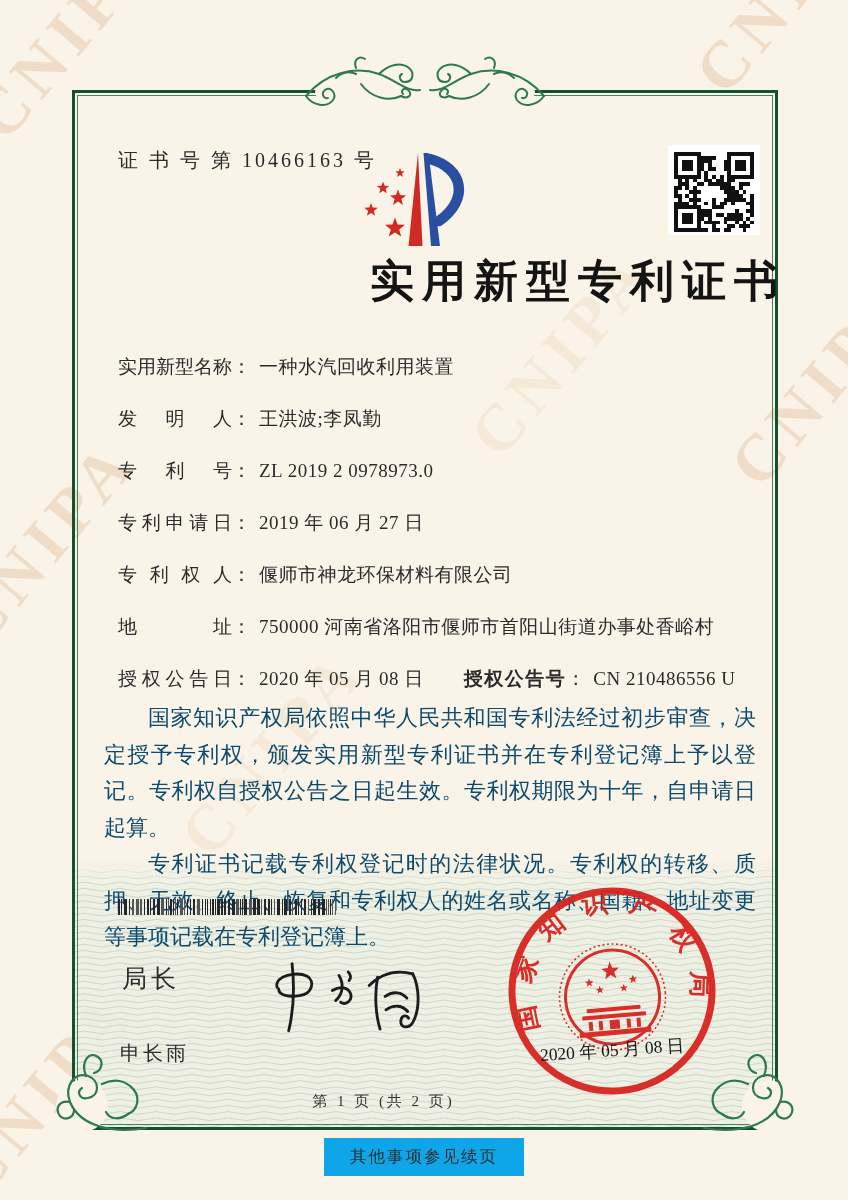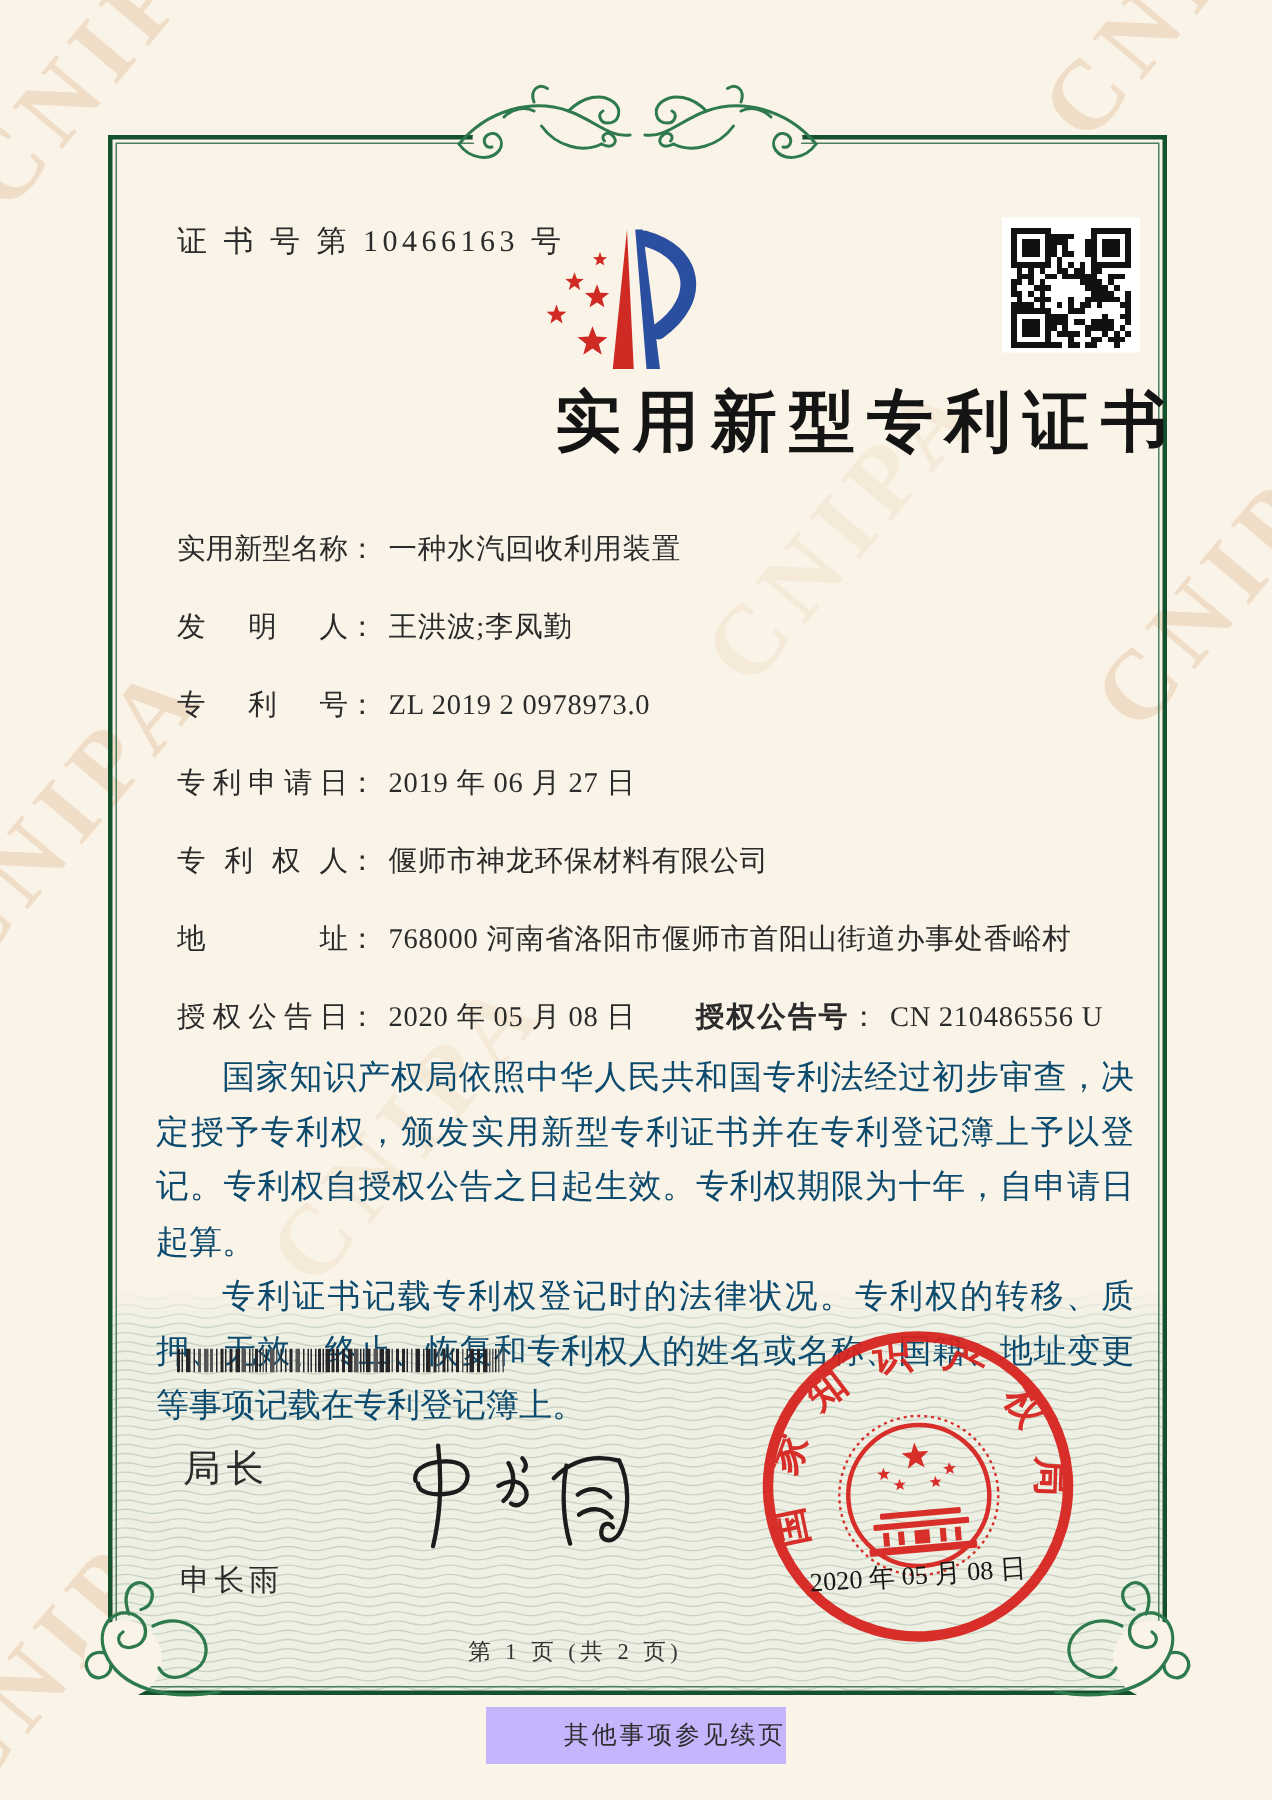--- a/index.html
+++ b/index.html
@@ -58,21 +58,21 @@
   .sig{position:absolute; left:252px; top:952px; z-index:4;}
   .seal{position:absolute; left:497px; top:876px; z-index:5;}
   .sealText{font-size:26px; font-weight:bold; letter-spacing:19px;
     font-family:"Liberation Serif","DejaVu Serif",serif;}
   .sealdate{position:absolute; left:533px; top:1038px; width:158px;
     text-align:center; font-size:17.5px; color:#161616; letter-spacing:0;
     transform:rotate(-4deg); z-index:6;}
   .pageno{position:absolute; left:72px; top:1092px; width:623px; z-index:4;
     text-align:center; font-size:15px; letter-spacing:3px; color:#333;}
   .note{position:absolute; left:324px; top:1138px; width:200px; height:38px;
-    background:#c4b5fd; z-index:4; text-align:right; line-height:38px;
+    background:#0ea5e9; z-index:4; text-align:center; line-height:38px;
     font-size:16.5px; letter-spacing:2px; color:#2e2e2e;}
 </style>
 </head>
 <body>
 
 <div class="page">
 
   <div class="wm" style="left:-55px; top:-2px;">CNIPA</div>
   <div class="wm" style="left:665px; top:-48px;">CNIPA</div>
   <div class="wm" style="left:700px; top:345px;">CNIPA</div>
@@ -403,21 +403,21 @@
     <div class="frow">
       <span class="flabel">专利号</span><span class="fcolon">：</span><span class="fvalue">ZL 2019 2 0978973.0</span>
     </div>
     <div class="frow">
       <span class="flabel">专利申请日</span><span class="fcolon">：</span><span class="fvalue">2019 年 06 月 27 日</span>
     </div>
     <div class="frow">
       <span class="flabel">专利权人</span><span class="fcolon">：</span><span class="fvalue">偃师市神龙环保材料有限公司</span>
     </div>
     <div class="frow">
-      <span class="flabel">地址</span><span class="fcolon">：</span><span class="fvalue">768000 河南省洛阳市偃师市首阳山街道办事处香峪村</span>
+      <span class="flabel">地址</span><span class="fcolon">：</span><span class="fvalue">750000 河南省洛阳市偃师市首阳山街道办事处香峪村</span>
     </div>
     <div class="frow">
       <span class="flabel">授权公告日</span><span class="fcolon">：</span><span class="fvalue">2020 年 05 月 08 日</span><span class="flabel2">授权公告号</span><span class="fcolon">：</span><span class="fvalue">CN 210486556 U</span>
     </div>
   </div>
 
   <div class="paras">
     <p>国家知识产权局依照中华人民共和国专利法经过初步审查，决定授予专利权，颁发实用新型专利证书并在专利登记簿上予以登记。专利权自授权公告之日起生效。专利权期限为十年，自申请日起算。</p>
     <p>专利证书记载专利权登记时的法律状况。专利权的转移、质押、无效、终止、恢复和专利权人的姓名或名称、国籍、地址变更等事项记载在专利登记簿上。</p>
   </div>

